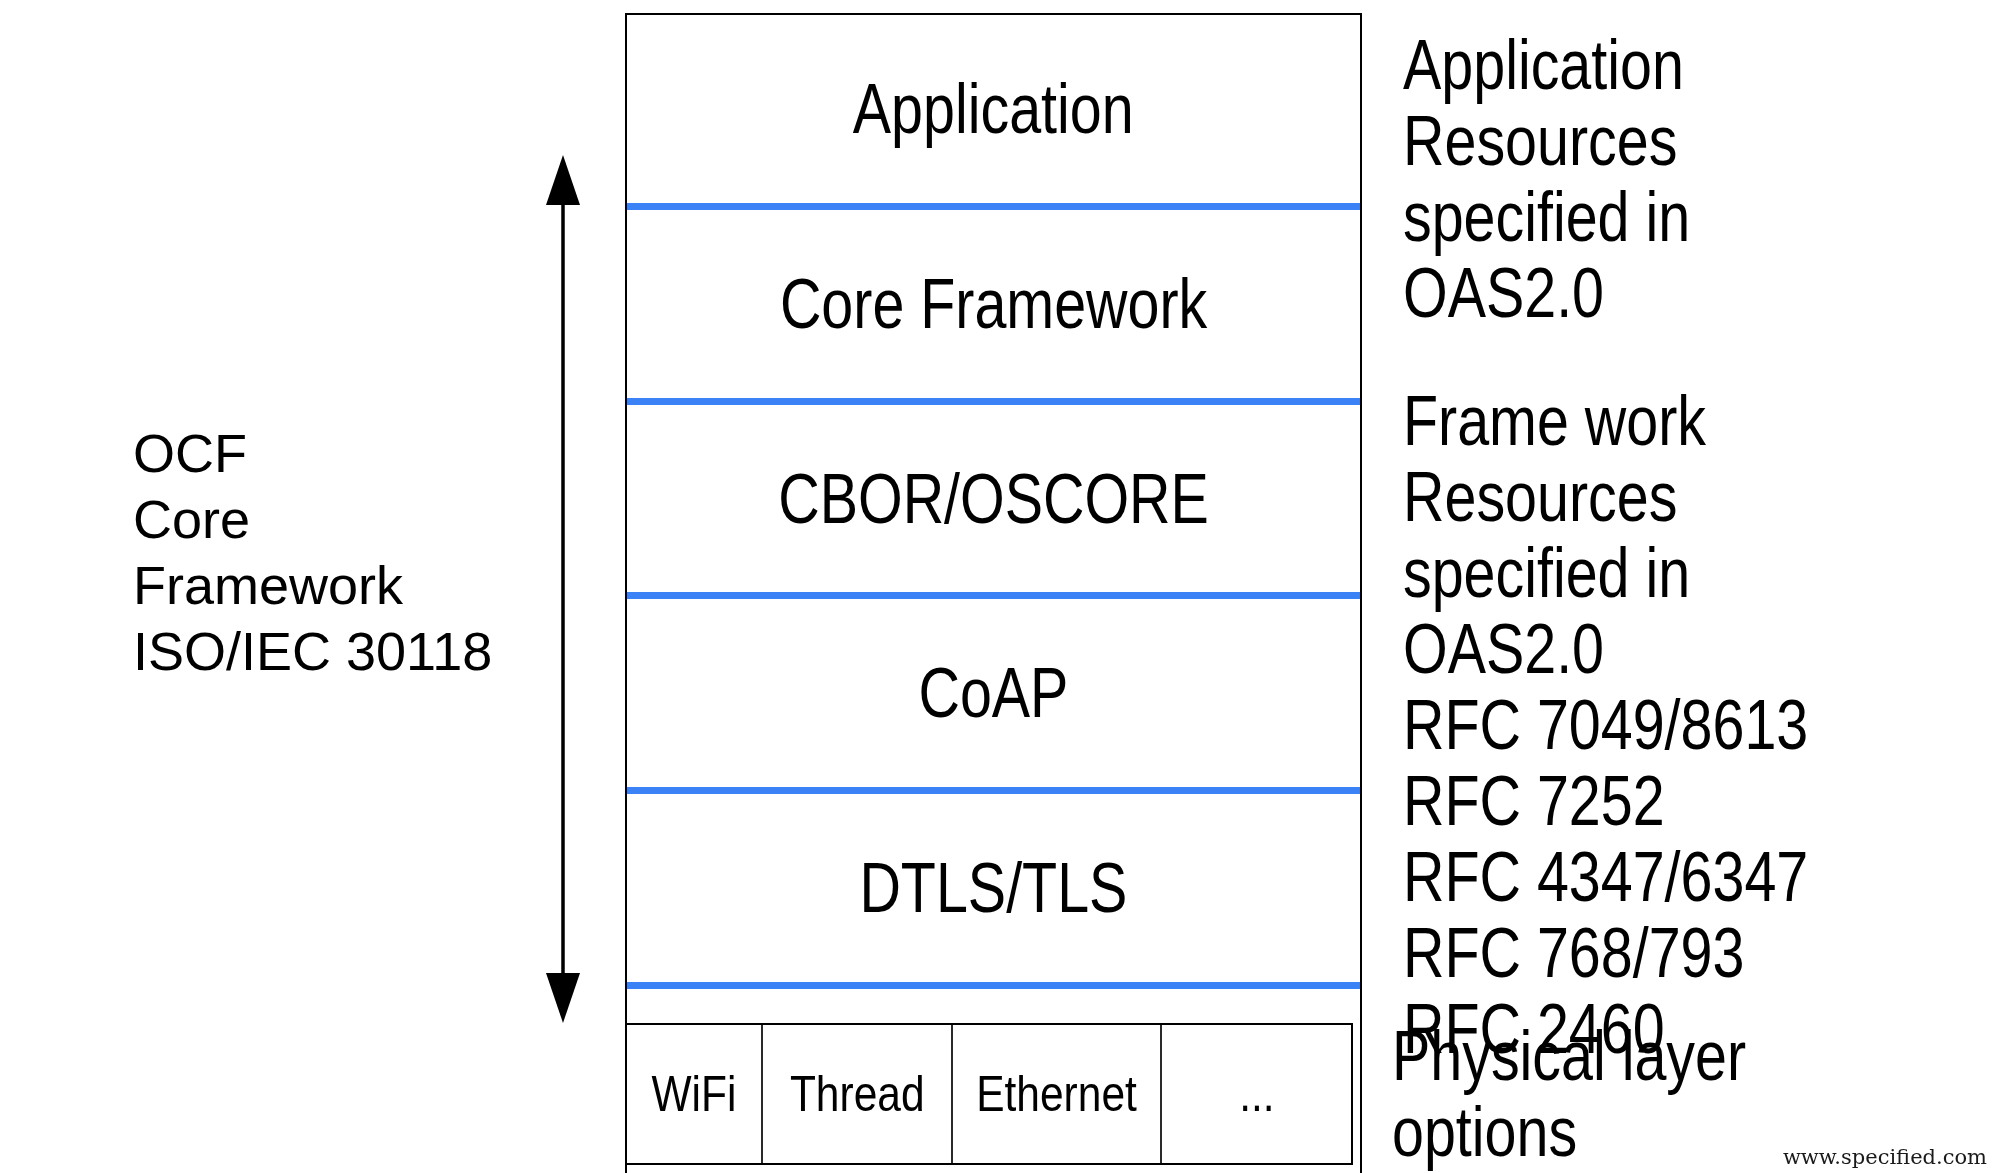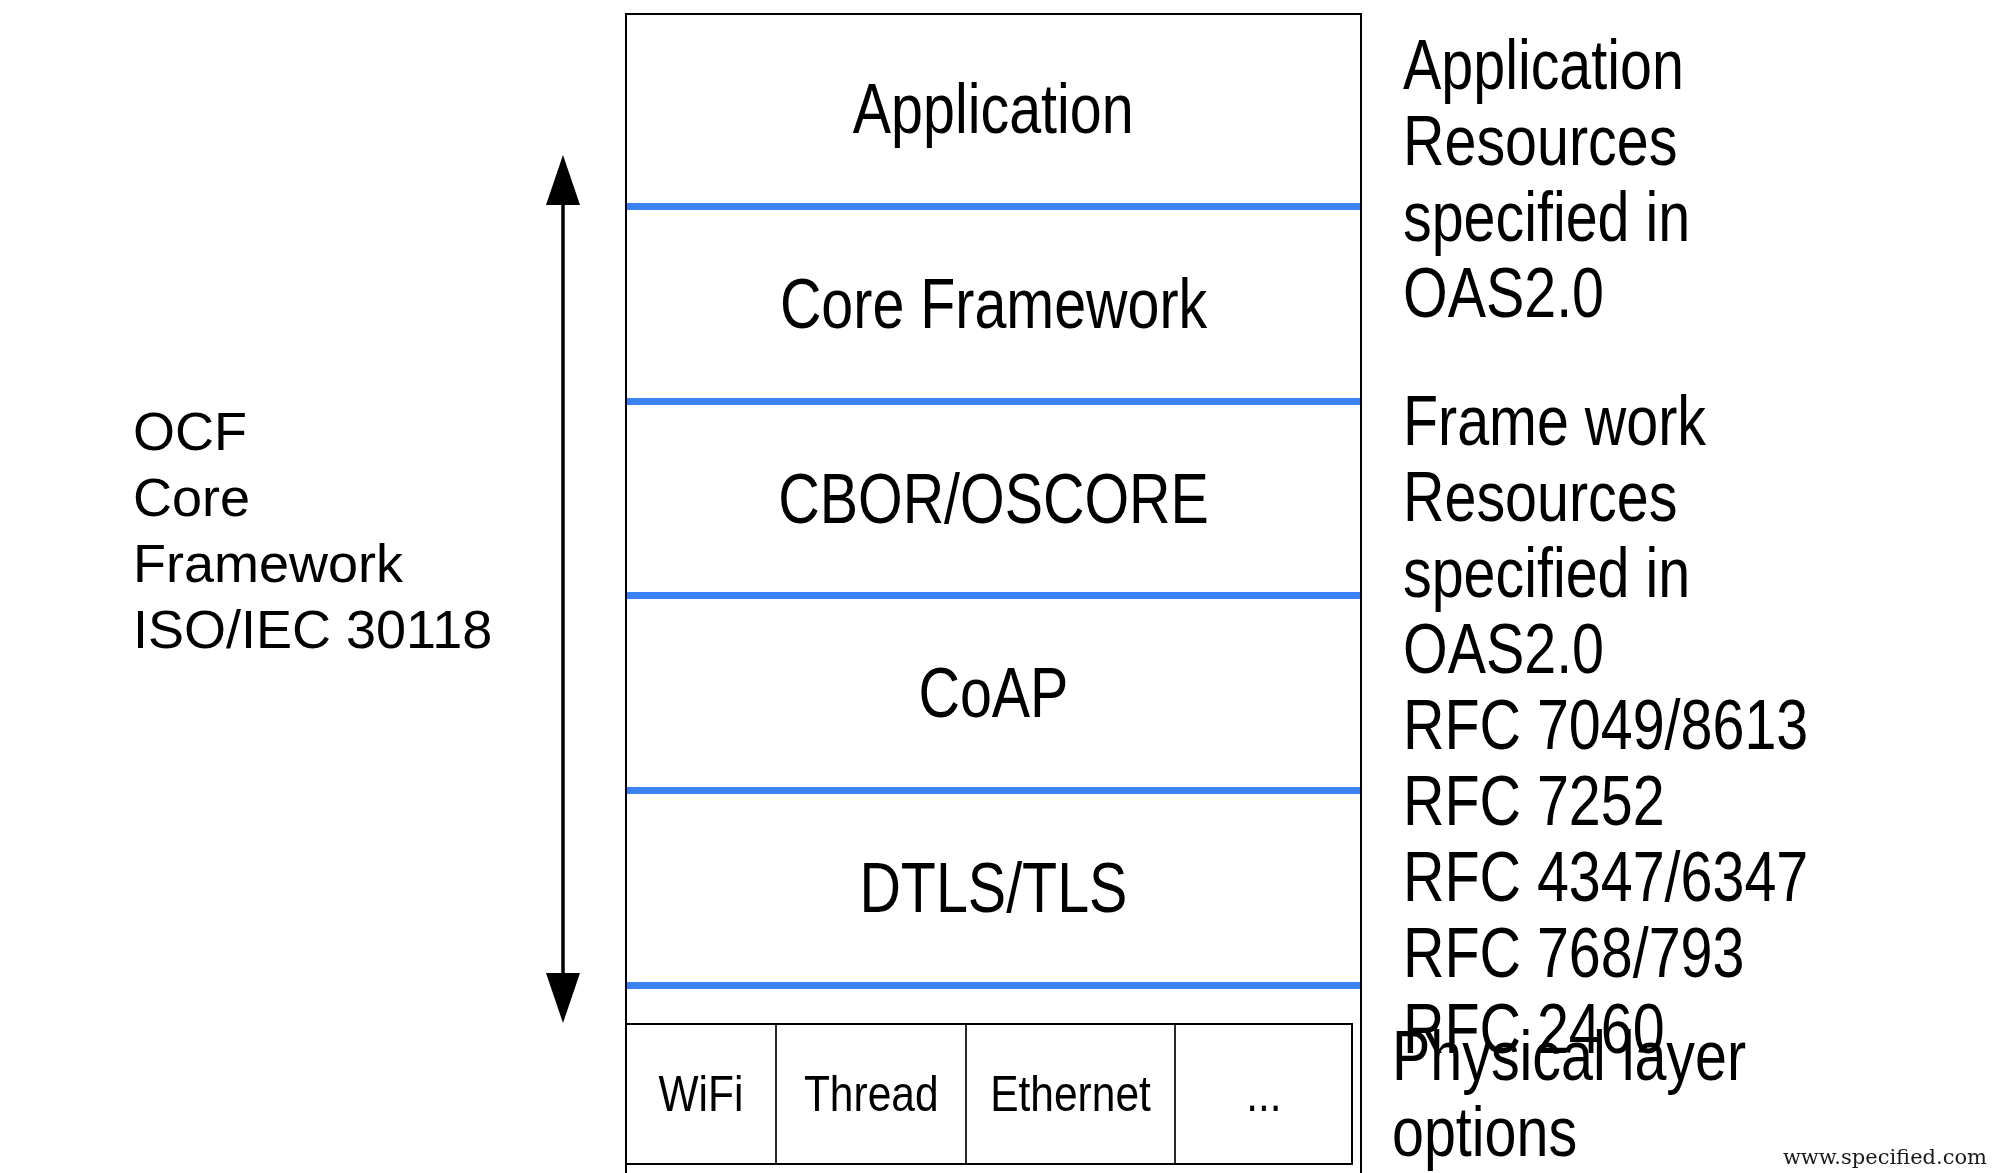--- a/index.html
+++ b/index.html
@@ -14,21 +14,21 @@
     background: #ffffff;
     font-family: "Liberation Sans", "DejaVu Sans", sans-serif;
     color: #000000;
     overflow: hidden;
   }
 
   
   .left-label {
     position: absolute;
     left: 133px;
-    top: 398px;
+    top: 420px;
     font-size: 54px;
     line-height: 66px;
     white-space: nowrap;
   }
 
   
   .arrow-svg {
     position: absolute;
     left: 540px;
     top: 153px;
@@ -86,21 +86,21 @@
   }
   .phys-cell:not(:last-child) {
     border-right: 2px solid #2a2a2a;
   }
   .phys-cell-label {
     font-size: 50px;
     transform: scaleX(0.85);
     transform-origin: center center;
     white-space: nowrap;
   }
-  .w-wifi    { width: 150px; }
+  .w-wifi    { width: 136px; }
   .w-thread  { width: 190px; }
   .w-eth     { width: 209px; }
   .w-more    { flex: 1 1 0; }
 
   
   .annotations {
     position: absolute;
     left: 1392px;
     top: 13px;
     width: 600px;

